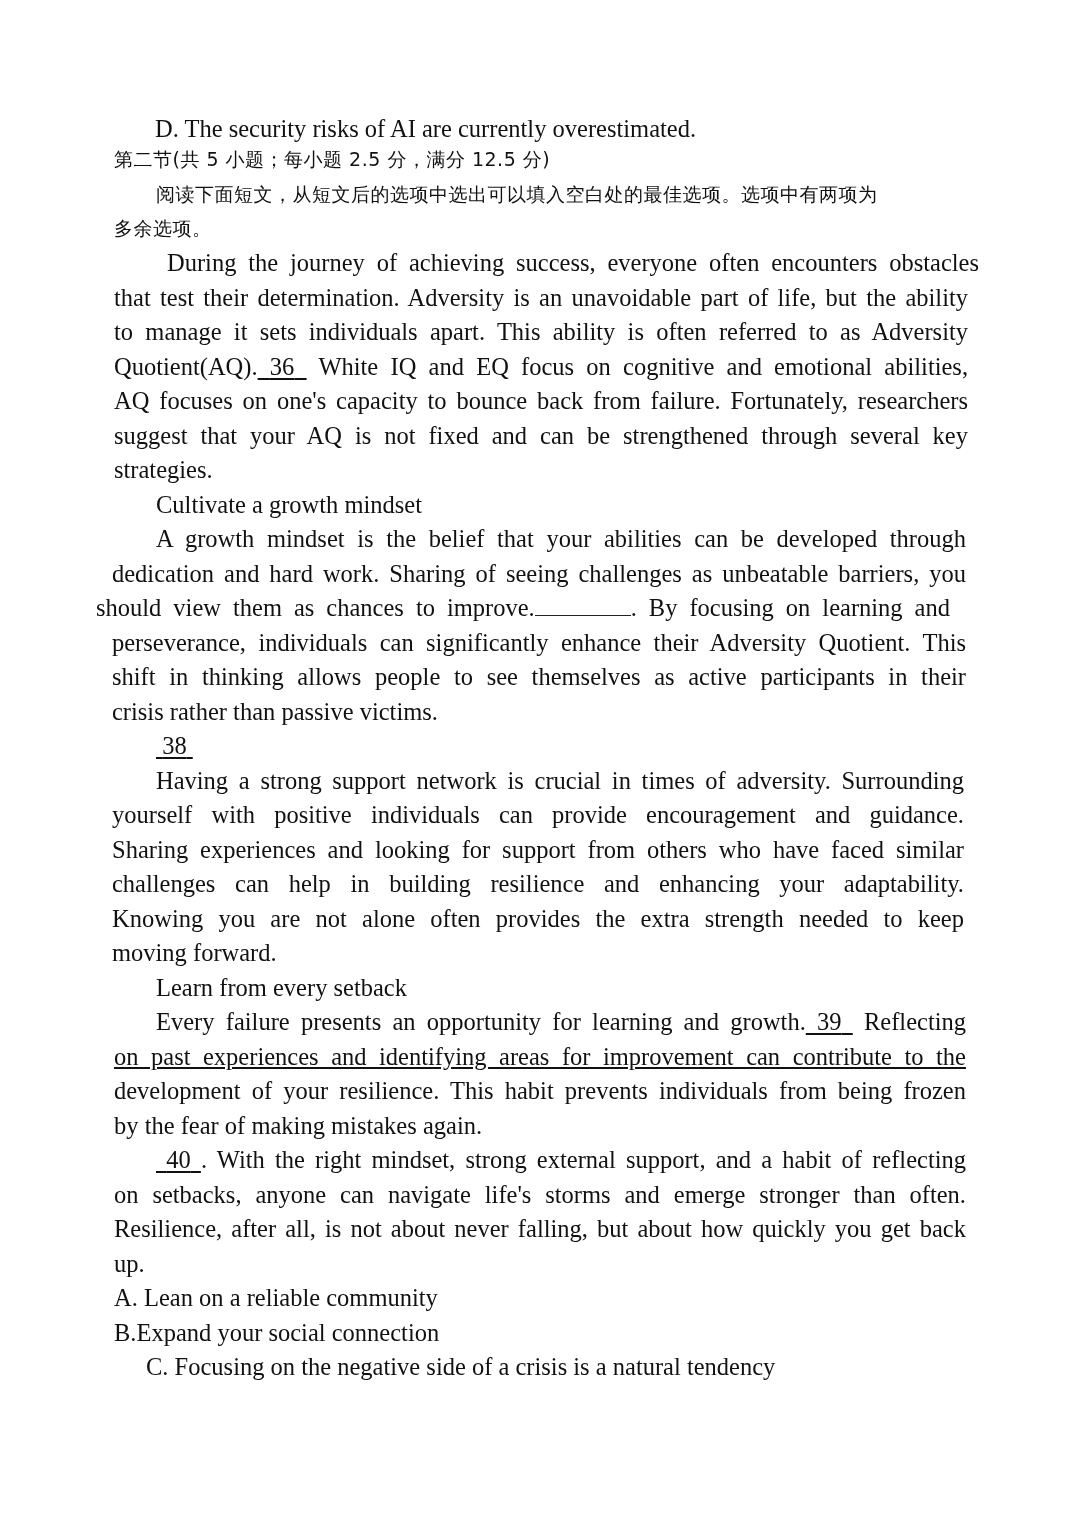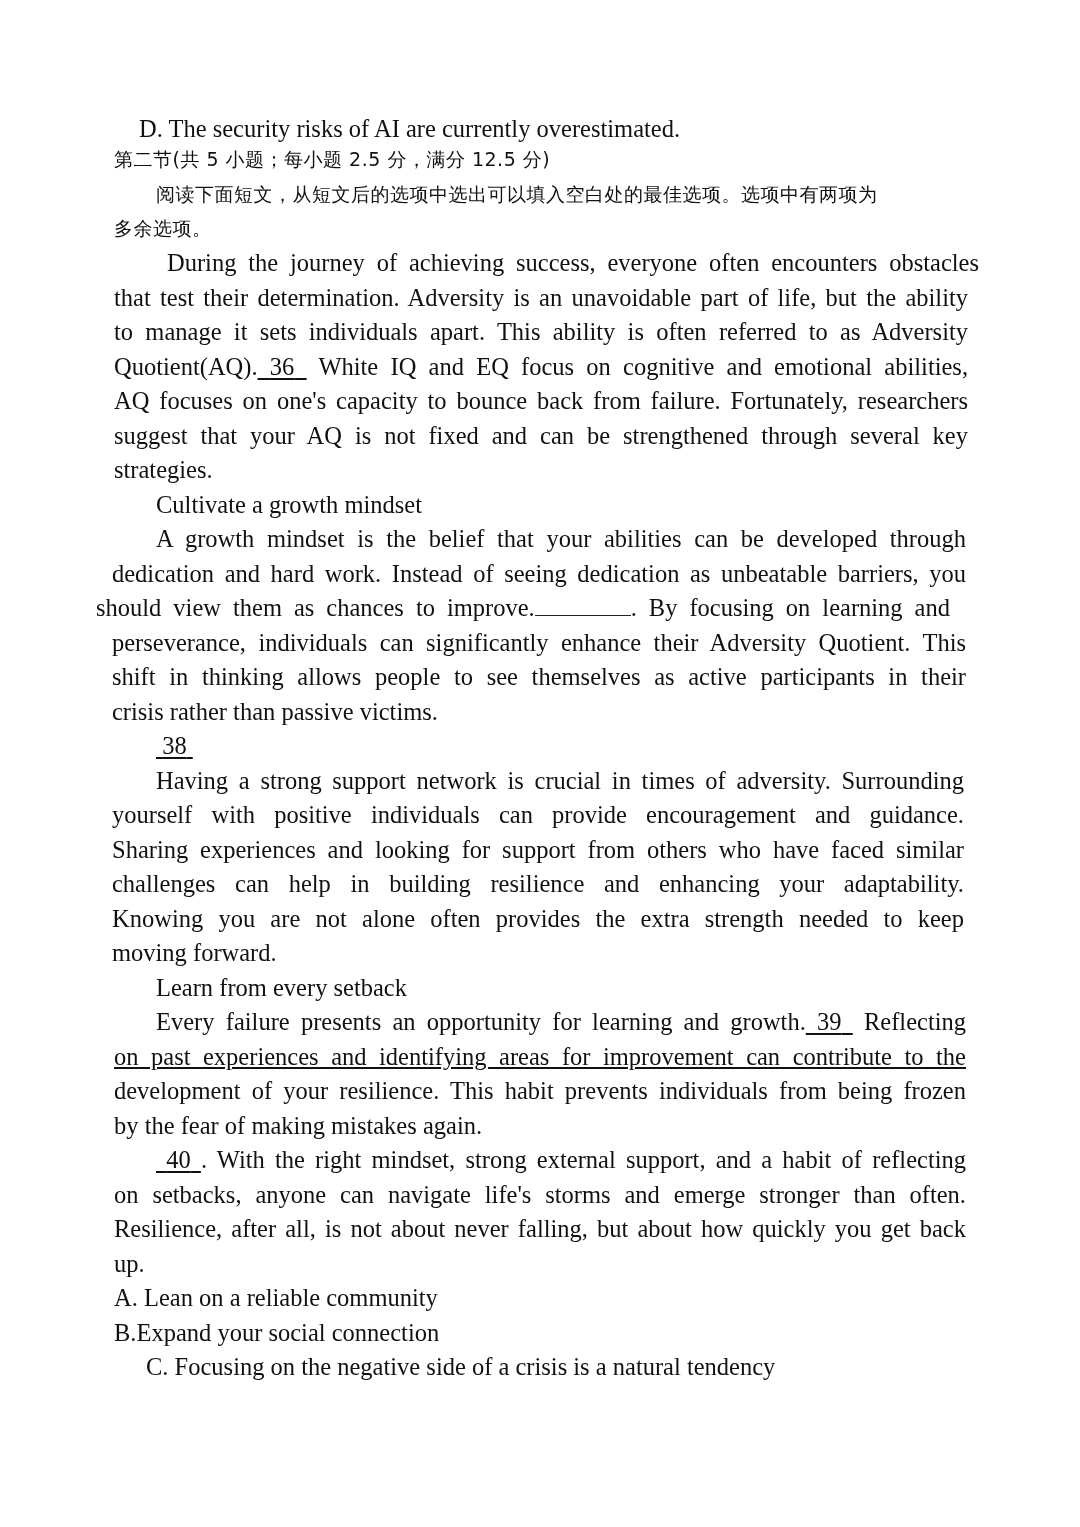--- a/index.html
+++ b/index.html
@@ -9,40 +9,40 @@
   .just { position:absolute; left:114px; width:854px; font-size:24.5px; line-height:34.6px;
           text-align:justify; text-align-last:justify; white-space:nowrap; }
   .cn { font-family:"DejaVu Sans","Liberation Sans",sans-serif; font-size:19px; letter-spacing:0.5px; }
   .bold { font-weight:normal; }
   .blank { text-decoration:underline; text-underline-offset:3px; }
   .blank-line { display:inline-block; width:96px; border-bottom:1.5px solid #222; height:20px; vertical-align:baseline; }
 </style>
 </head>
 <body>
 
-<div class="line" style="left:139px; top:112px;">D. The security risks of AI are currently overestimated.</div>
+<div class="line" style="left:155px; top:112px;">D. The security risks of AI are currently overestimated.</div>
 
 <div class="line cn" style="left:114px; top:142px;">第二节(共 5 小题；每小题 2.5 分，满分 12.5 分)</div>
 <div class="line cn" style="left:156px; top:177px;">阅读下面短文，从短文后的选项中选出可以填入空白处的最佳选项。选项中有两项为</div>
 <div class="line cn" style="left:114px; top:211px;">多余选项。</div>
 
 <div class="just" style="left:156px; width:812px; top:246px;margin-left:11px;">During the journey of achieving success, everyone often encounters obstacles</div>
 <div class="just" style="top:281px;">that test their determination. Adversity is an unavoidable part of life, but the ability</div>
 <div class="just" style="top:315px;">to manage it sets individuals apart. This ability is often referred to as Adversity</div>
 <div class="just" style="top:350px;">
   <span>Quotient(AQ).</span><span class="blank">&nbsp;<span>36</span>&nbsp;</span> <span>White IQ and EQ focus on cognitive and emotional abilities,</span>
 </div>
 <div class="just" style="top:384px;">AQ focuses on one's capacity to bounce back from failure. Fortunately, researchers</div>
 <div class="just" style="top:419px;">suggest that your AQ is not fixed and can be strengthened through several key</div>
 <div class="line" style="left:114px; top:453px;">strategies.</div>
 
 <div class="line bold" style="left:156px; top:488px;">Cultivate a growth mindset</div>
 
 <div class="just" style="left:156px; width:810px; top:522px;">A growth mindset is the belief that your abilities can be developed through</div>
-<div class="just" style="left:112px; width:854px; top:557px;">dedication and hard work. Instead of seeing dedication as unbeatable barriers, you</div>
+<div class="just" style="left:112px; width:854px; top:557px;">dedication and hard work. Sharing of seeing challenges as unbeatable barriers, you</div>
 <div class="just" style="left:96px; width:854px; top:591px;">
   <span>should view them as chances to improve.</span><span class="blank-line"></span><span>. By focusing on learning and</span>
 </div>
 <div class="just" style="left:112px; width:854px; top:626px;">perseverance, individuals can significantly enhance their Adversity Quotient. This</div>
 <div class="just" style="left:112px; width:854px; top:660px;">shift in thinking allows people to see themselves as active participants in their</div>
 <div class="line" style="left:112px; top:695px;">crisis rather than passive victims.</div>
 
 <div class="line blank" style="left:156px; top:729px;">&nbsp;<span>38</span>&nbsp;</div>
 
 <div class="just" style="left:156px; width:808px; top:764px;">Having a strong support network is crucial in times of adversity. Surrounding</div>

